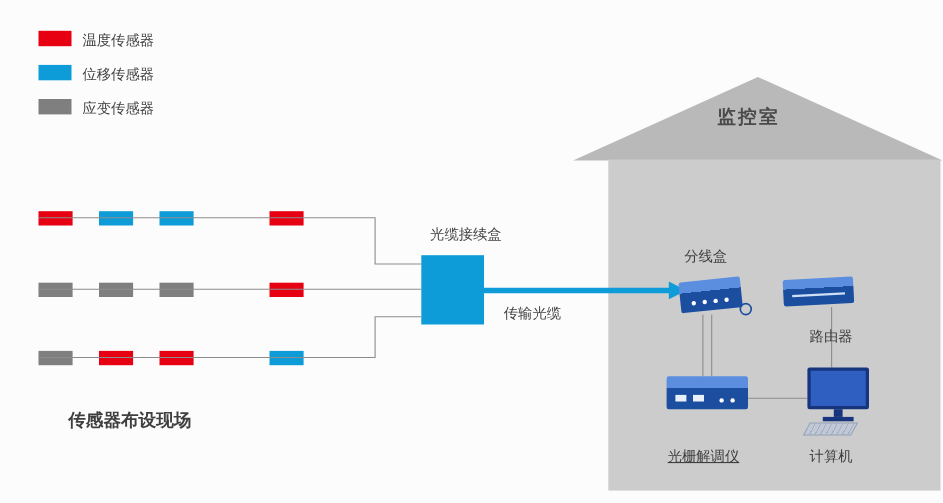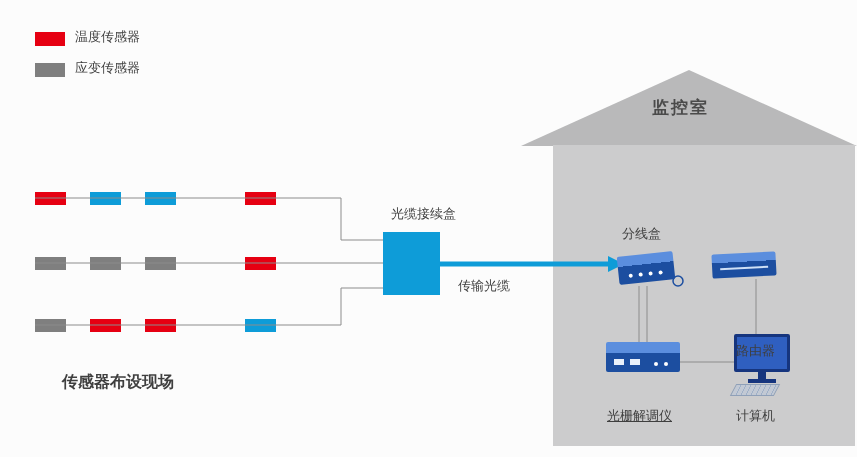--- a/index.html
+++ b/index.html
@@ -5,21 +5,21 @@
   html,body{margin:0;padding:0;background:#ffffff;}
   .canvas{
     position:relative;width:857px;height:457px;background:#fcfcfc;
     overflow:hidden;font-family:"DejaVu Sans","Liberation Sans",sans-serif;
   }
   .lbl{position:absolute;color:#3f3f3f;font-size:13px;white-space:nowrap;line-height:1.2;}
   .lbl-bold{font-weight:bold;}
 
   
   .legend{position:absolute;left:35px;top:28px;display:flex;flex-direction:column;gap:13px;}
-  .legend-row{display:flex;align-items:flex-end;gap:10px;font-family:Liberation Serif, serif;}
+  .legend-row{display:flex;align-items:flex-start;gap:10px;font-family:Liberation Serif, serif;}
   .swatch{width:30px;height:14px;}
   .legend-label{color:#3f3f3f;font-size:13px;}
 
   
   .sensor{position:absolute;width:31px;height:13px;}
 
   
   .splice-box{position:absolute;left:383px;top:232px;width:57px;height:63px;}
 
   
@@ -56,20 +56,24 @@
 
 <div class="canvas">
 
   <div class="house-roof"></div>
   <div class="house-body"></div>
 
   <div class="legend">
     <div class="legend-row">
       <span class="swatch" style="background: rgb(230, 0, 18);"></span>
       <span class="legend-label">温度传感器</span>
+    </div>
+    <div class="legend-row">
+      <span class="swatch" style="background: rgb(14, 156, 216);"></span>
+      <span class="legend-label">位移传感器</span>
     </div>
     <div class="legend-row">
       <span class="swatch" style="background: rgb(127, 127, 127);"></span>
       <span class="legend-label">应变传感器</span>
     </div>
   </div>
 
   <svg class="overlay" width="857" height="457">
 
     <polyline points="35,198 341,198 341,240 383,240" fill="none" stroke="#8c8c8c" stroke-width="1"></polyline>
@@ -124,17 +128,17 @@
   <div class="monitor"></div>
   <div class="monitor-stand"></div>
   <div class="monitor-base"></div>
   <div class="keyboard"></div>
 
   <div class="lbl z-top" style="left:366px;top:206px;margin-left:25px;">光缆接续盒</div>
   <div class="lbl z-top" style="left:458px;top:278px;">传输光缆</div>
   <div class="lbl lbl-bold z-top" style="left:62px;top:372px;font-size:16px;text-align:center;">传感器布设现场</div>
   <div class="lbl lbl-bold z-top" style="left:652px;top:97px;font-size:17px;letter-spacing:2px;color:#4a4a4a;">监控室</div>
   <div class="lbl z-top" style="left:622px;top:226px;">分线盒</div>
-  <div class="lbl z-top" style="left:736px;top:299px;margin-top:44px;">路由器</div>
+  <div class="lbl z-top" style="left:736px;top:299px;">路由器</div>
   <div class="lbl z-top" style="left:607px;top:408px;text-decoration:underline;">光栅解调仪</div>
   <div class="lbl z-top" style="left:736px;top:408px;">计算机</div>
 
 </div>
 
 </body></html>

